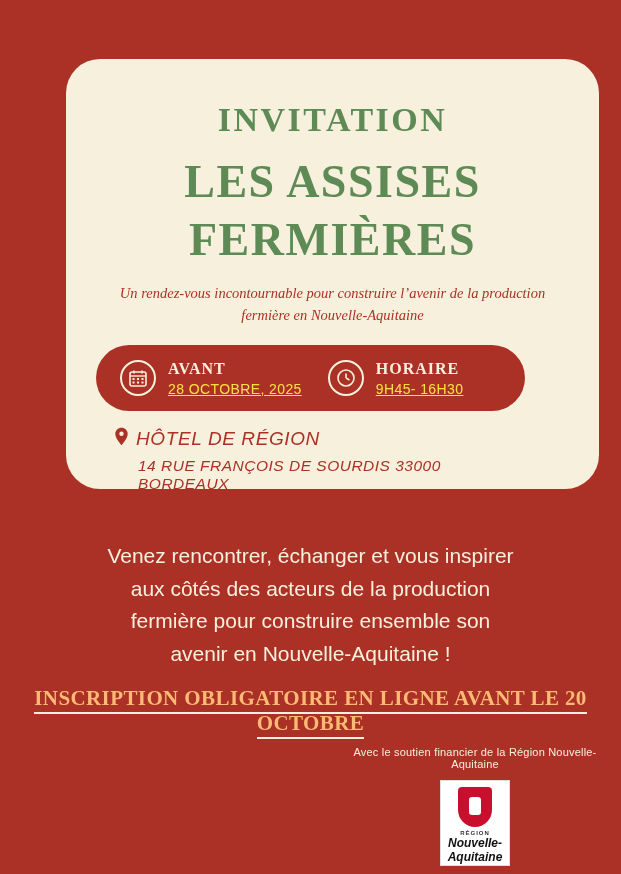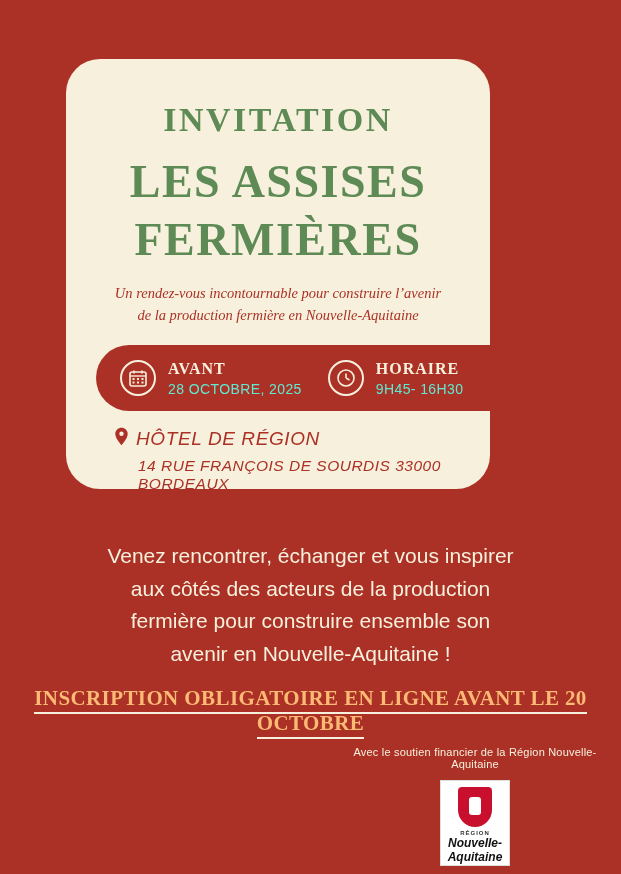--- a/index.html
+++ b/index.html
@@ -18,21 +18,21 @@
     height: 874px;
     background: #ab3126;
     position: relative;
   }
 
   
   .card {
     position: absolute;
     left: 66px;
     top: 59px;
-    width: 424px;
+    width: 533px;
     height: 430px;
     background: #f7f0dc;
     border-radius: 34px;
     padding: 26px 30px 0 30px;
   }
   .invitation {
     text-align: center;
     color: #5d8a55;
     font-family: "Liberation Serif", serif;
     font-weight: bold;
@@ -80,24 +80,25 @@
   .pill-block.date { margin-left: 24px; }
   .pill-block.time { margin-left: 26px; }
   .pill-label {
     color: #f7f0dc;
     font-family: "Liberation Serif", serif;
     font-weight: bold;
     font-size: 16px;
     letter-spacing: 1px;
   }
   .pill-value {
-    color: #5eead4;
+    color: #fde047;
     font-size: 14px;
     letter-spacing: 0.4px;
     margin-top: 3px;
+    text-decoration: underline;
   }
   .icon-circle {
     width: 36px; height: 36px;
     border: 2px solid #f7f0dc;
     border-radius: 50%;
     display: flex;
     align-items: center;
     justify-content: center;
   }
 

